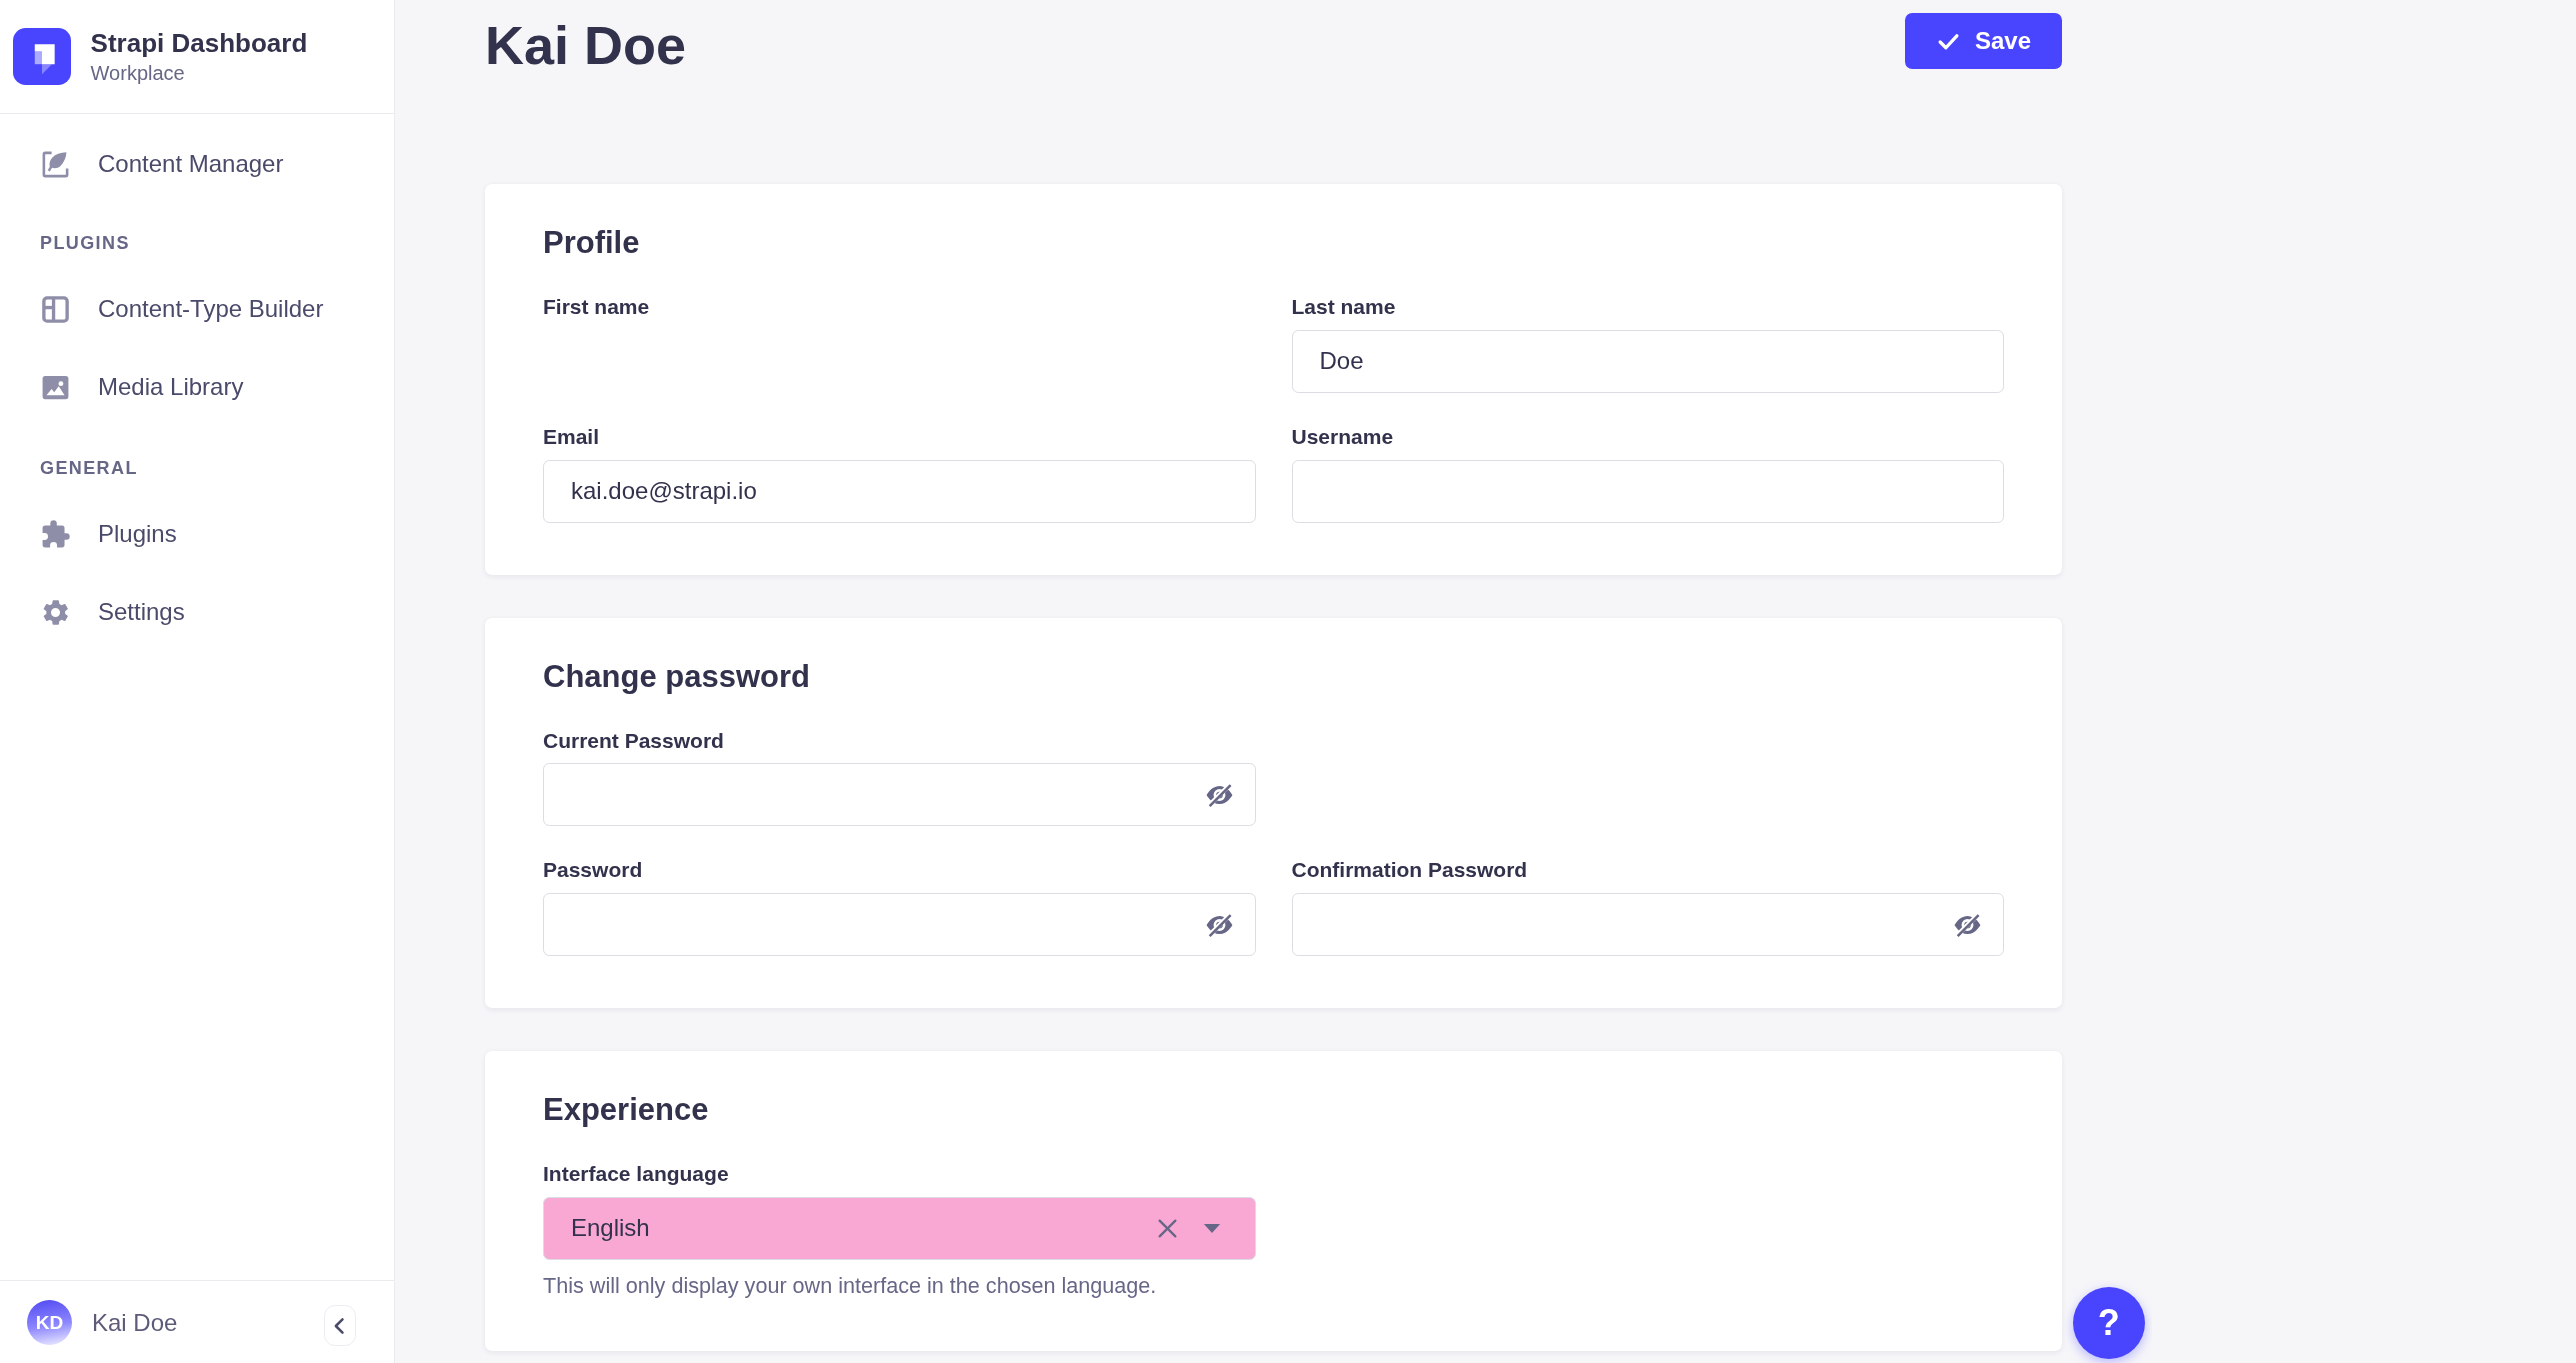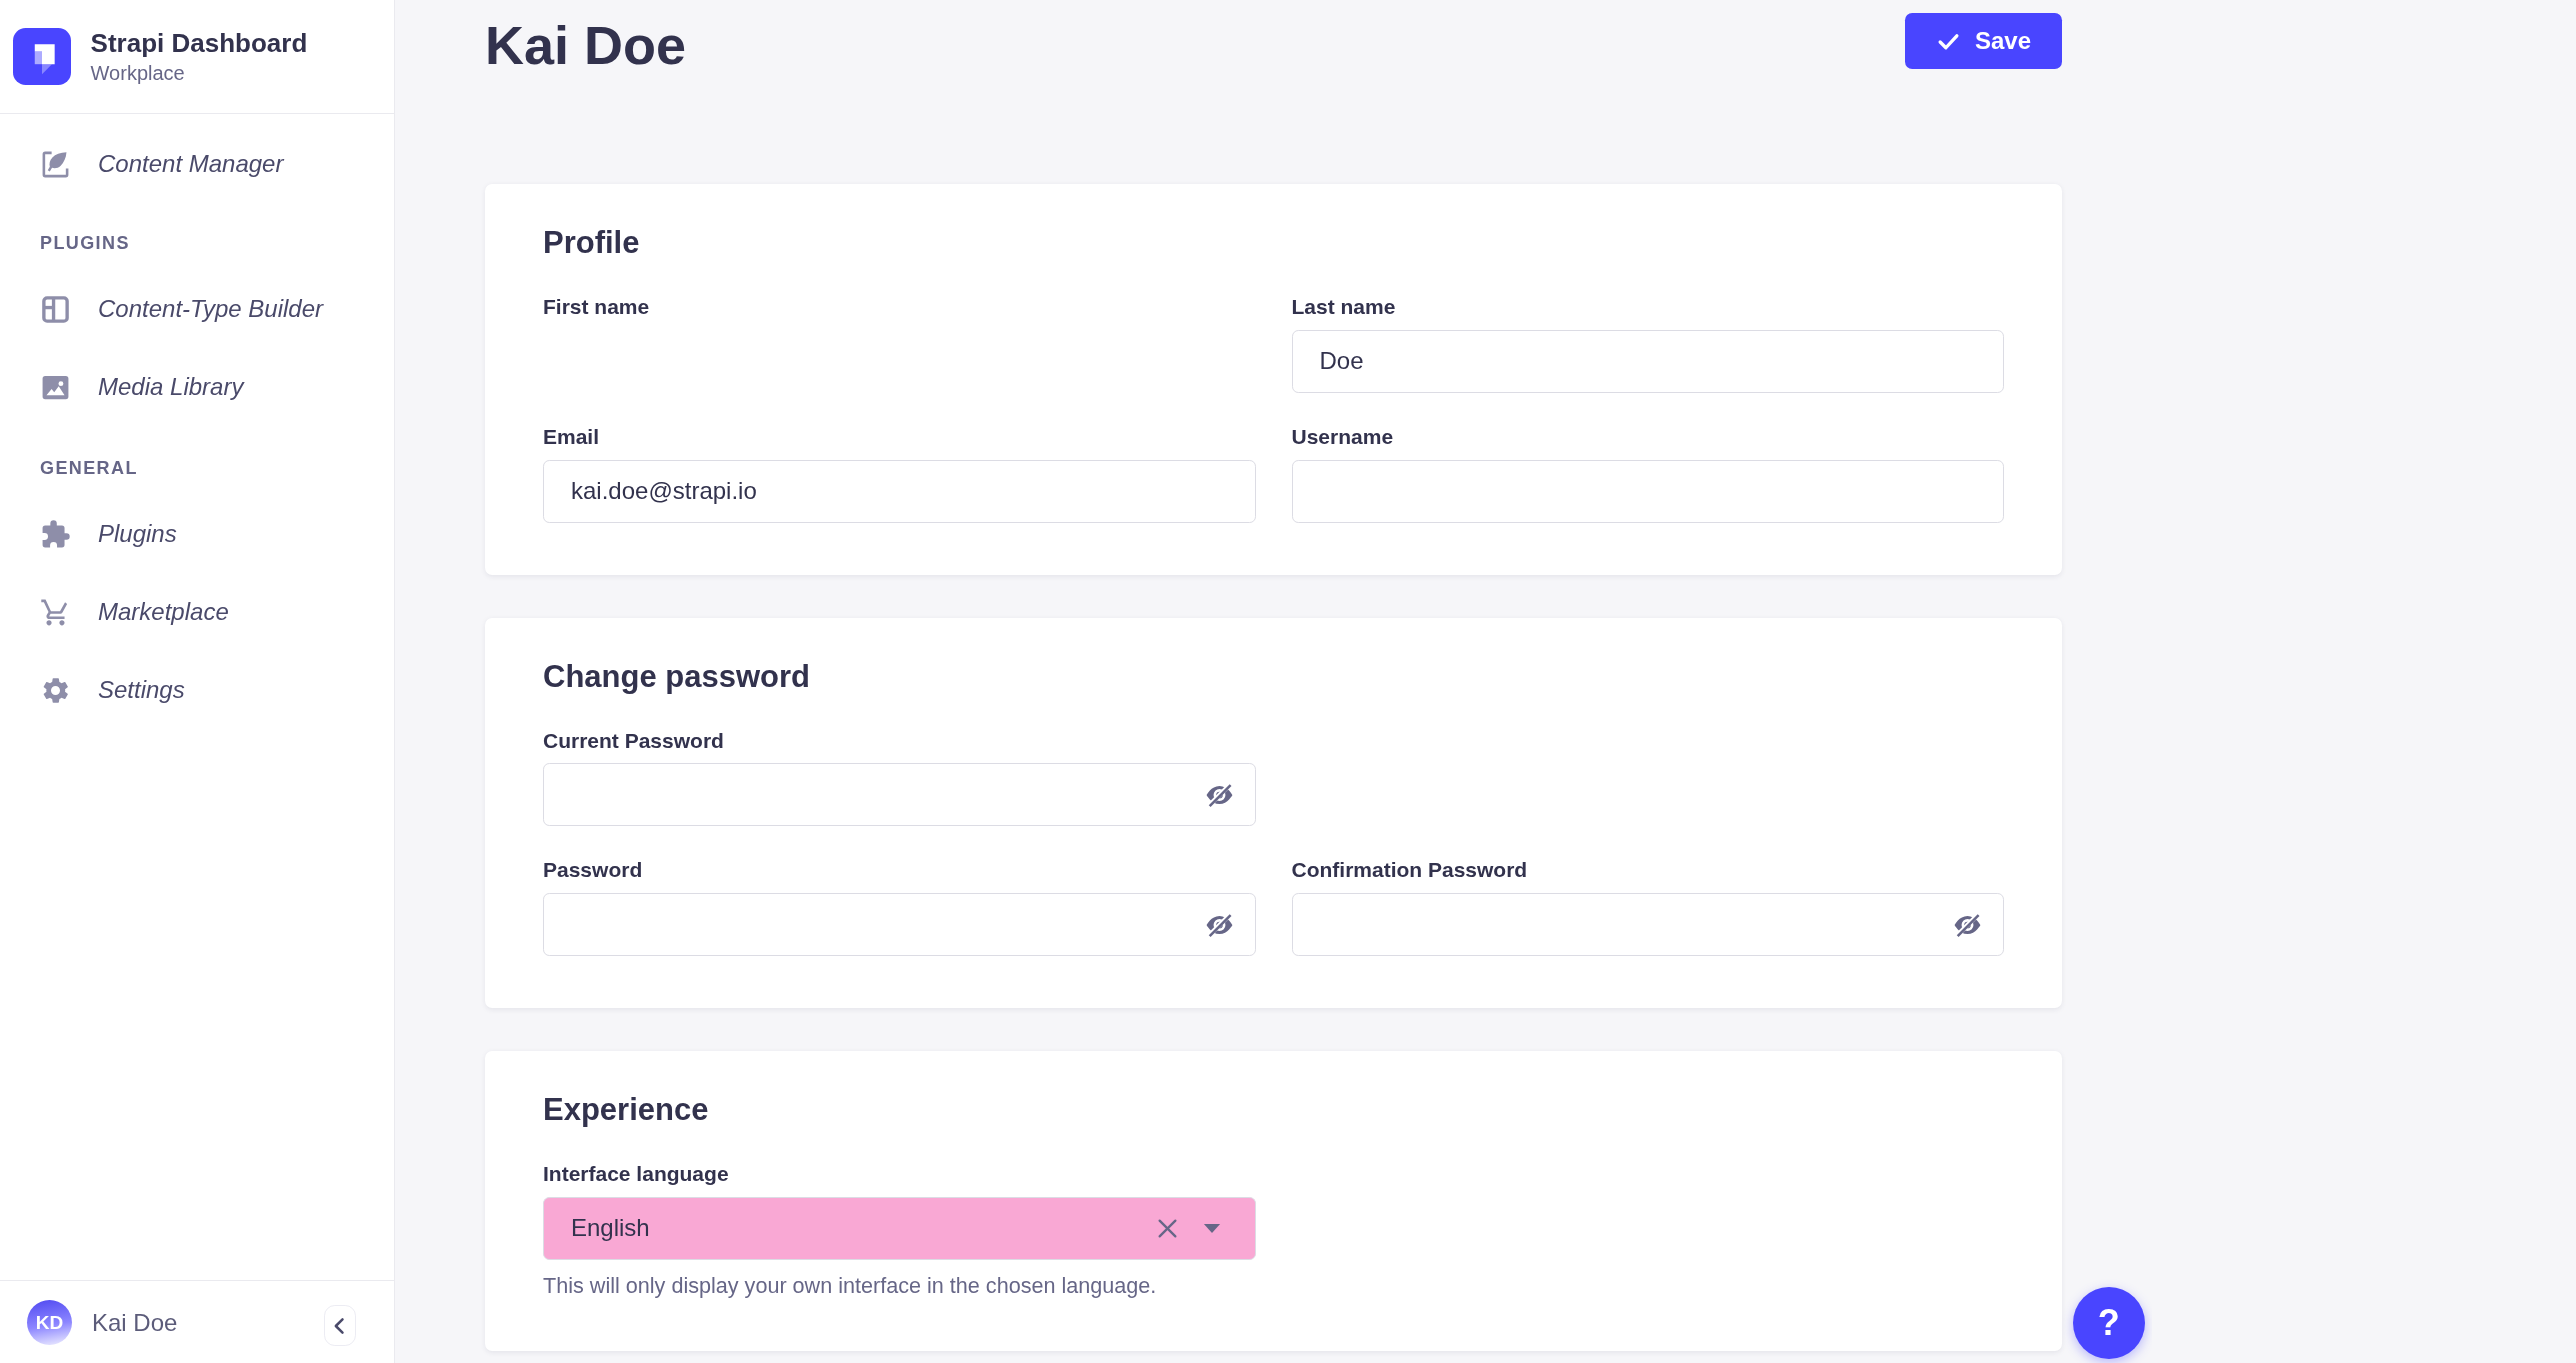--- a/index.html
+++ b/index.html
@@ -23,21 +23,21 @@
   .logo {
     width:58px; height:57px; border-radius:12.6px; background:#4945ff;
     display:flex; align-items:center; justify-content:center; flex:none;
   }
   .brand-title { font-size:26px; font-weight:700; color:#32324d; line-height:1.25; }
   .brand-sub { font-size:20px; color:#666687; line-height:1.3; }
 
   .nav { padding:27px 20px 0 20px; flex:1; }
   .nav-item {
     display:flex; align-items:center; gap:27px; height:47px;
-    padding:0 20px; margin-bottom:31px; border-radius:7.2px; cursor:pointer;font-style:italic;
+    padding:0 20px; margin-bottom:31px; border-radius:7.2px; cursor:pointer;
   }
   .nav-item .ico { width:31px; height:31px; flex:none; display:flex; }
   .nav-item .lbl { font-size:24px; font-weight:500; color:#4a4a6a; }
   .nav-section {
     font-size:18px; font-weight:700; letter-spacing:1.4px; color:#666687;
     padding:0 20px; margin:47px 0 32px 0;
   }
   .nav-section.first { margin-top:45px; }
 
   .user-row {
@@ -176,28 +176,20 @@
 
       <div class="nav-item">
         <span class="ico">
           <svg width="31" height="31" viewBox="0 0 24 24" fill="#8e8ea9">
             <path d="M20.5 11H19V7a2 2 0 0 0-2-2h-4V3.5a2.5 2.5 0 0 0-5 0V5H4a2 2 0 0 0-2 2v3.8h1.5a2.7 2.7 0 0 1 0 5.4H2V20a2 2 0 0 0 2 2h3.8v-1.5a2.7 2.7 0 0 1 5.4 0V22H17a2 2 0 0 0 2-2v-4h1.5a2.5 2.5 0 0 0 0-5z"></path>
           </svg>
         </span>
         <span class="lbl">Plugins</span>
       </div>
 
-      <div class="nav-item">
-        <span class="ico">
-          <svg width="31" height="31" viewBox="0 0 24 24" fill="#8e8ea9">
-            <path d="M7 18c-1.1 0-2 .9-2 2s.9 2 2 2 2-.9 2-2-.9-2-2-2zm10 0c-1.1 0-2 .9-2 2s.9 2 2 2 2-.9 2-2-.9-2-2-2zM7.2 14.8l.1-.2.9-1.6h7.4c.8 0 1.4-.4 1.8-1l3.6-6.5L19.4 4l-3.9 7H8.5L4.3 2H1v2h2l3.6 7.6-1.4 2.4c-.1.3-.2.6-.2 1 0 1.1.9 2 2 2h12v-2H7.4c-.1 0-.2-.1-.2-.2z"></path>
-          </svg>
-        </span>
-        <span class="lbl">Marketplace</span>
-      </div>
 
       <div class="nav-item">
         <span class="ico">
           <svg width="31" height="31" viewBox="0 0 24 24" fill="#8e8ea9">
             <path d="M19.4 12.9c0-.3.1-.6.1-.9s0-.6-.1-.9l2-1.6c.2-.1.2-.4.1-.6l-1.9-3.3c-.1-.2-.4-.3-.6-.2l-2.4 1a7 7 0 0 0-1.6-.9l-.4-2.6c0-.2-.2-.4-.5-.4h-3.8c-.3 0-.5.2-.5.4l-.4 2.6c-.6.2-1.1.5-1.6.9l-2.4-1c-.2-.1-.5 0-.6.2L2.9 8.9c-.1.2-.1.5.1.6l2 1.6c0 .3-.1.6-.1.9s0 .6.1.9l-2 1.6c-.2.1-.2.4-.1.6l1.9 3.3c.1.2.4.3.6.2l2.4-1c.5.4 1 .7 1.6.9l.4 2.6c0 .2.2.4.5.4h3.8c.3 0 .5-.2.5-.4l.4-2.6c.6-.2 1.1-.5 1.6-.9l2.4 1c.2.1.5 0 .6-.2l1.9-3.3c.1-.2.1-.5-.1-.6l-2-1.6zM12 15.5a3.5 3.5 0 1 1 0-7 3.5 3.5 0 0 1 0 7z"></path>
           </svg>
         </span>
         <span class="lbl">Settings</span>
       </div>
     </nav>

